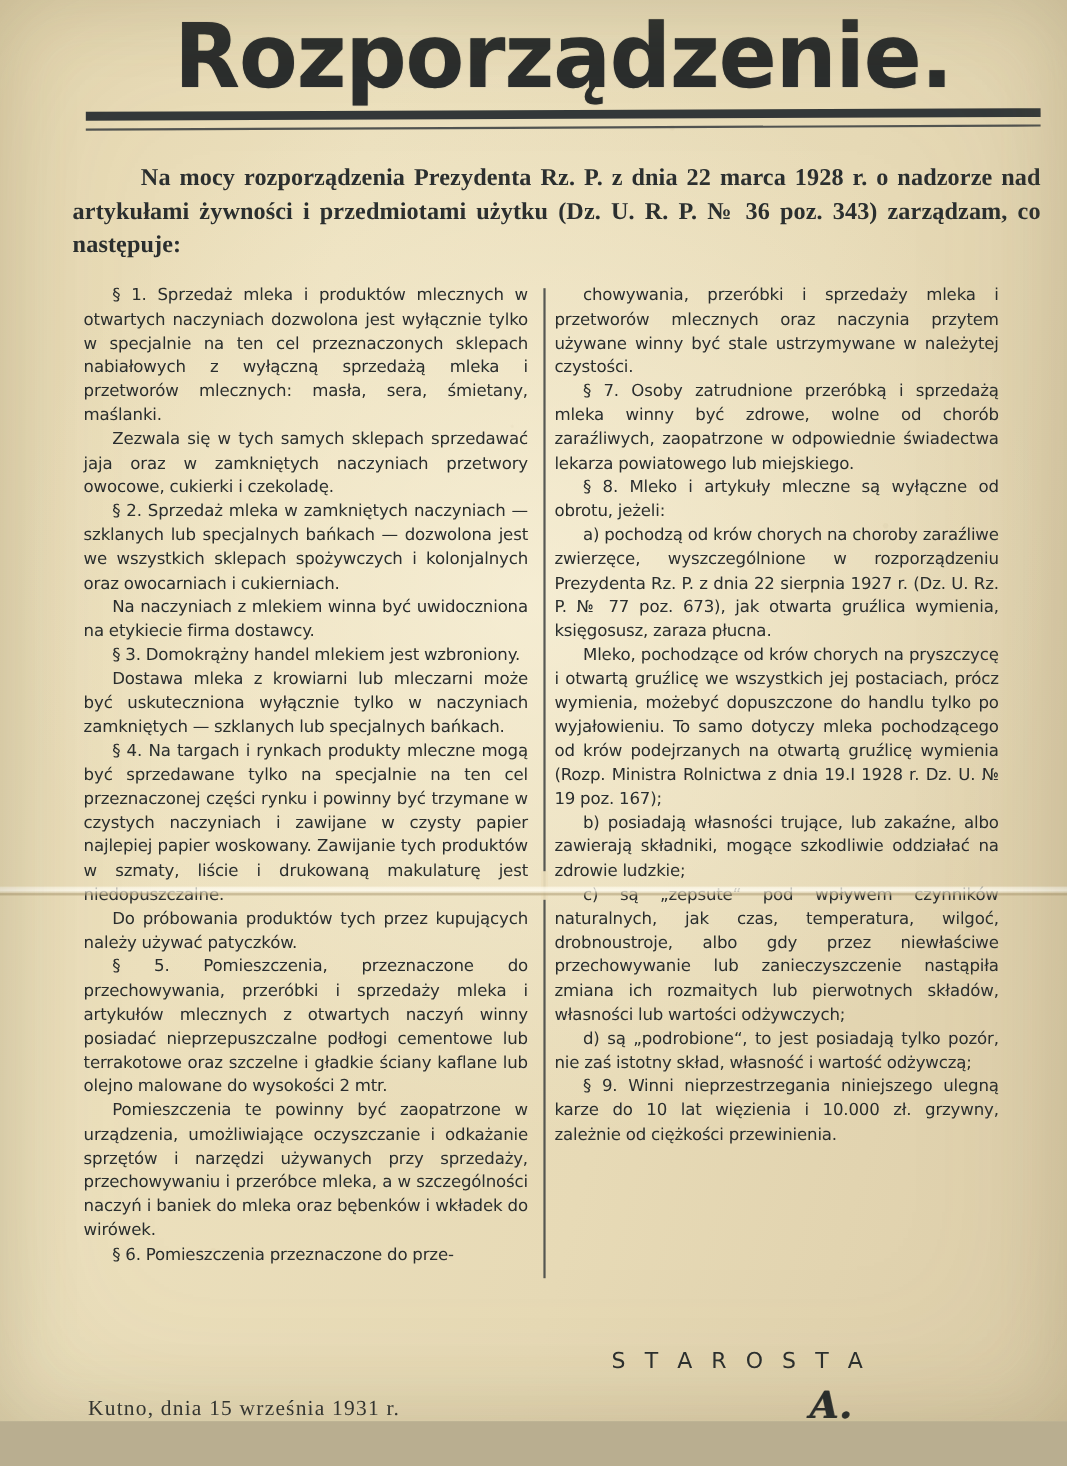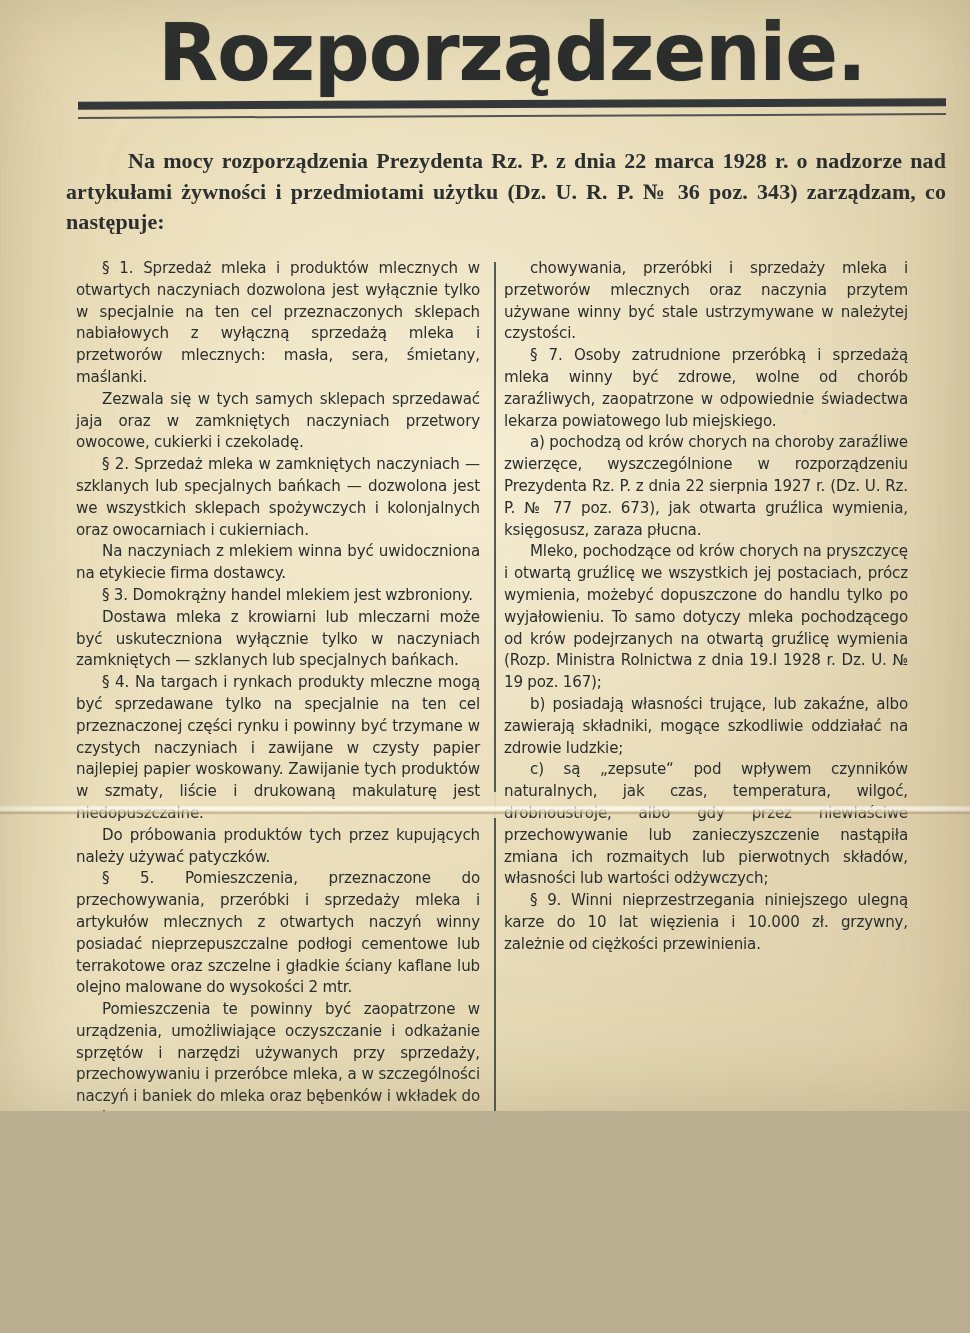--- a/index.html
+++ b/index.html
@@ -7,21 +7,21 @@
     padding: 0;
     background: #b9ae90;
   }
   body {
     font-family: "Liberation Serif", serif;
   }
 
   #page {
     position: relative;
     width: 970px;
-    height: 1111px;
+    height: 1292px;
     overflow: hidden;
     background: #e9dcb9;
     background-image:
       radial-gradient(ellipse 70% 55% at 50% 42%, rgba(255,250,232,0.55) 0%, rgba(255,250,232,0.0) 70%),
       linear-gradient(105deg, #e6d8b2 0%, #ece0bd 28%, #e7dab6 62%, #ddceaa 100%);
     box-sizing: border-box;
   }
 
   
   #grain {
@@ -228,24 +228,26 @@
       <p class="para">Dostawa mleka z krowiarni lub mleczarni może być uskuteczniona wyłącznie tylko w naczyniach zamkniętych — szklanych lub specjalnych bańkach.</p>
       <p class="para">§ 4.   Na targach i rynkach produkty mleczne mogą być sprzedawane tylko na specjalnie na ten cel przeznaczonej części rynku i powinny być trzymane w czystych naczyniach i zawijane w czysty papier najlepiej papier woskowany. Zawijanie tych produktów w szmaty, liście i drukowaną makulaturę jest niedopuszczalne.</p>
       <p class="para">Do próbowania produktów tych przez kupujących należy używać patyczków.</p>
       <p class="para">§ 5.   Pomieszczenia, przeznaczone do przechowywania, przeróbki i sprzedaży mleka i artykułów mlecznych z otwartych naczyń winny posiadać nieprzepuszczalne podłogi cementowe lub terrakotowe oraz szczelne i gładkie ściany kaflane lub olejno malowane do wysokości 2 mtr.</p>
       <p class="para">Pomieszczenia te powinny być zaopatrzone w urządzenia, umożliwiające oczyszczanie i odkażanie sprzętów i narzędzi używanych przy sprzedaży, przechowywaniu i przeróbce mleka, a w szczególności naczyń i baniek do mleka oraz bębenków i wkładek do wirówek.</p>
       <p class="para">§ 6.   Pomieszczenia przeznaczone do prze-</p>
     </div>
     <div class="col right">
       <p class="para">chowywania, przeróbki i sprzedaży mleka i przetworów mlecznych oraz naczynia przytem używane winny być stale ustrzymywane w należytej czystości.</p>
       <p class="para">§ 7.   Osoby zatrudnione przeróbką i sprzedażą mleka winny być zdrowe, wolne od chorób zaraźliwych, zaopatrzone w odpowiednie świadectwa lekarza powiatowego lub miejskiego.</p>
+      <p class="para">§ 8.   Mleko i artykuły mleczne są wyłączne od obrotu, jeżeli:</p>
       <p class="para">a) pochodzą od krów chorych na choroby zaraźliwe zwierzęce, wyszczególnione w rozporządzeniu Prezydenta Rz. P. z dnia 22 sierpnia 1927 r. (Dz. U. Rz. P. № 77 poz. 673), jak otwarta gruźlica wymienia, księgosusz, zaraza płucna.</p>
       <p class="para">Mleko, pochodzące od krów chorych na pryszczycę i otwartą gruźlicę we wszystkich jej postaciach, prócz wymienia, możebyć dopuszczone do handlu tylko po wyjałowieniu. To samo dotyczy mleka pochodzącego od krów podejrzanych na otwartą gruźlicę wymienia (Rozp. Ministra Rolnictwa z dnia 19.I 1928 r. Dz. U. № 19 poz. 167);</p>
       <p class="para">b) posiadają własności trujące, lub zakaźne, albo zawierają składniki, mogące szkodliwie oddziałać na zdrowie ludzkie;</p>
       <p class="para">c) są „zepsute“ pod wpływem czynników naturalnych, jak czas, temperatura, wilgoć, drobnoustroje, albo gdy przez niewłaściwe przechowywanie lub zanieczyszczenie nastąpiła zmiana ich rozmaitych lub pierwotnych składów, własności lub wartości odżywczych;</p>
+      <p class="para">d) są „podrobione“, to jest posiadają tylko pozór, nie zaś istotny skład, własność i wartość odżywczą;</p>
       <p class="para">§ 9.   Winni nieprzestrzegania niniejszego ulegną karze do 10 lat więzienia i 10.000 zł. grzywny, zależnie od ciężkości przewinienia.</p>
     </div>
   </div>
 
   <div id="divider"></div>
   <div id="divider-gap"></div>
 
   <div id="sign-title">S T A R O S T A</div>
   <div id="signature">A. Winczewski.</div>
   <div id="place-date">Kutno, dnia 15 września 1931 r.</div>

